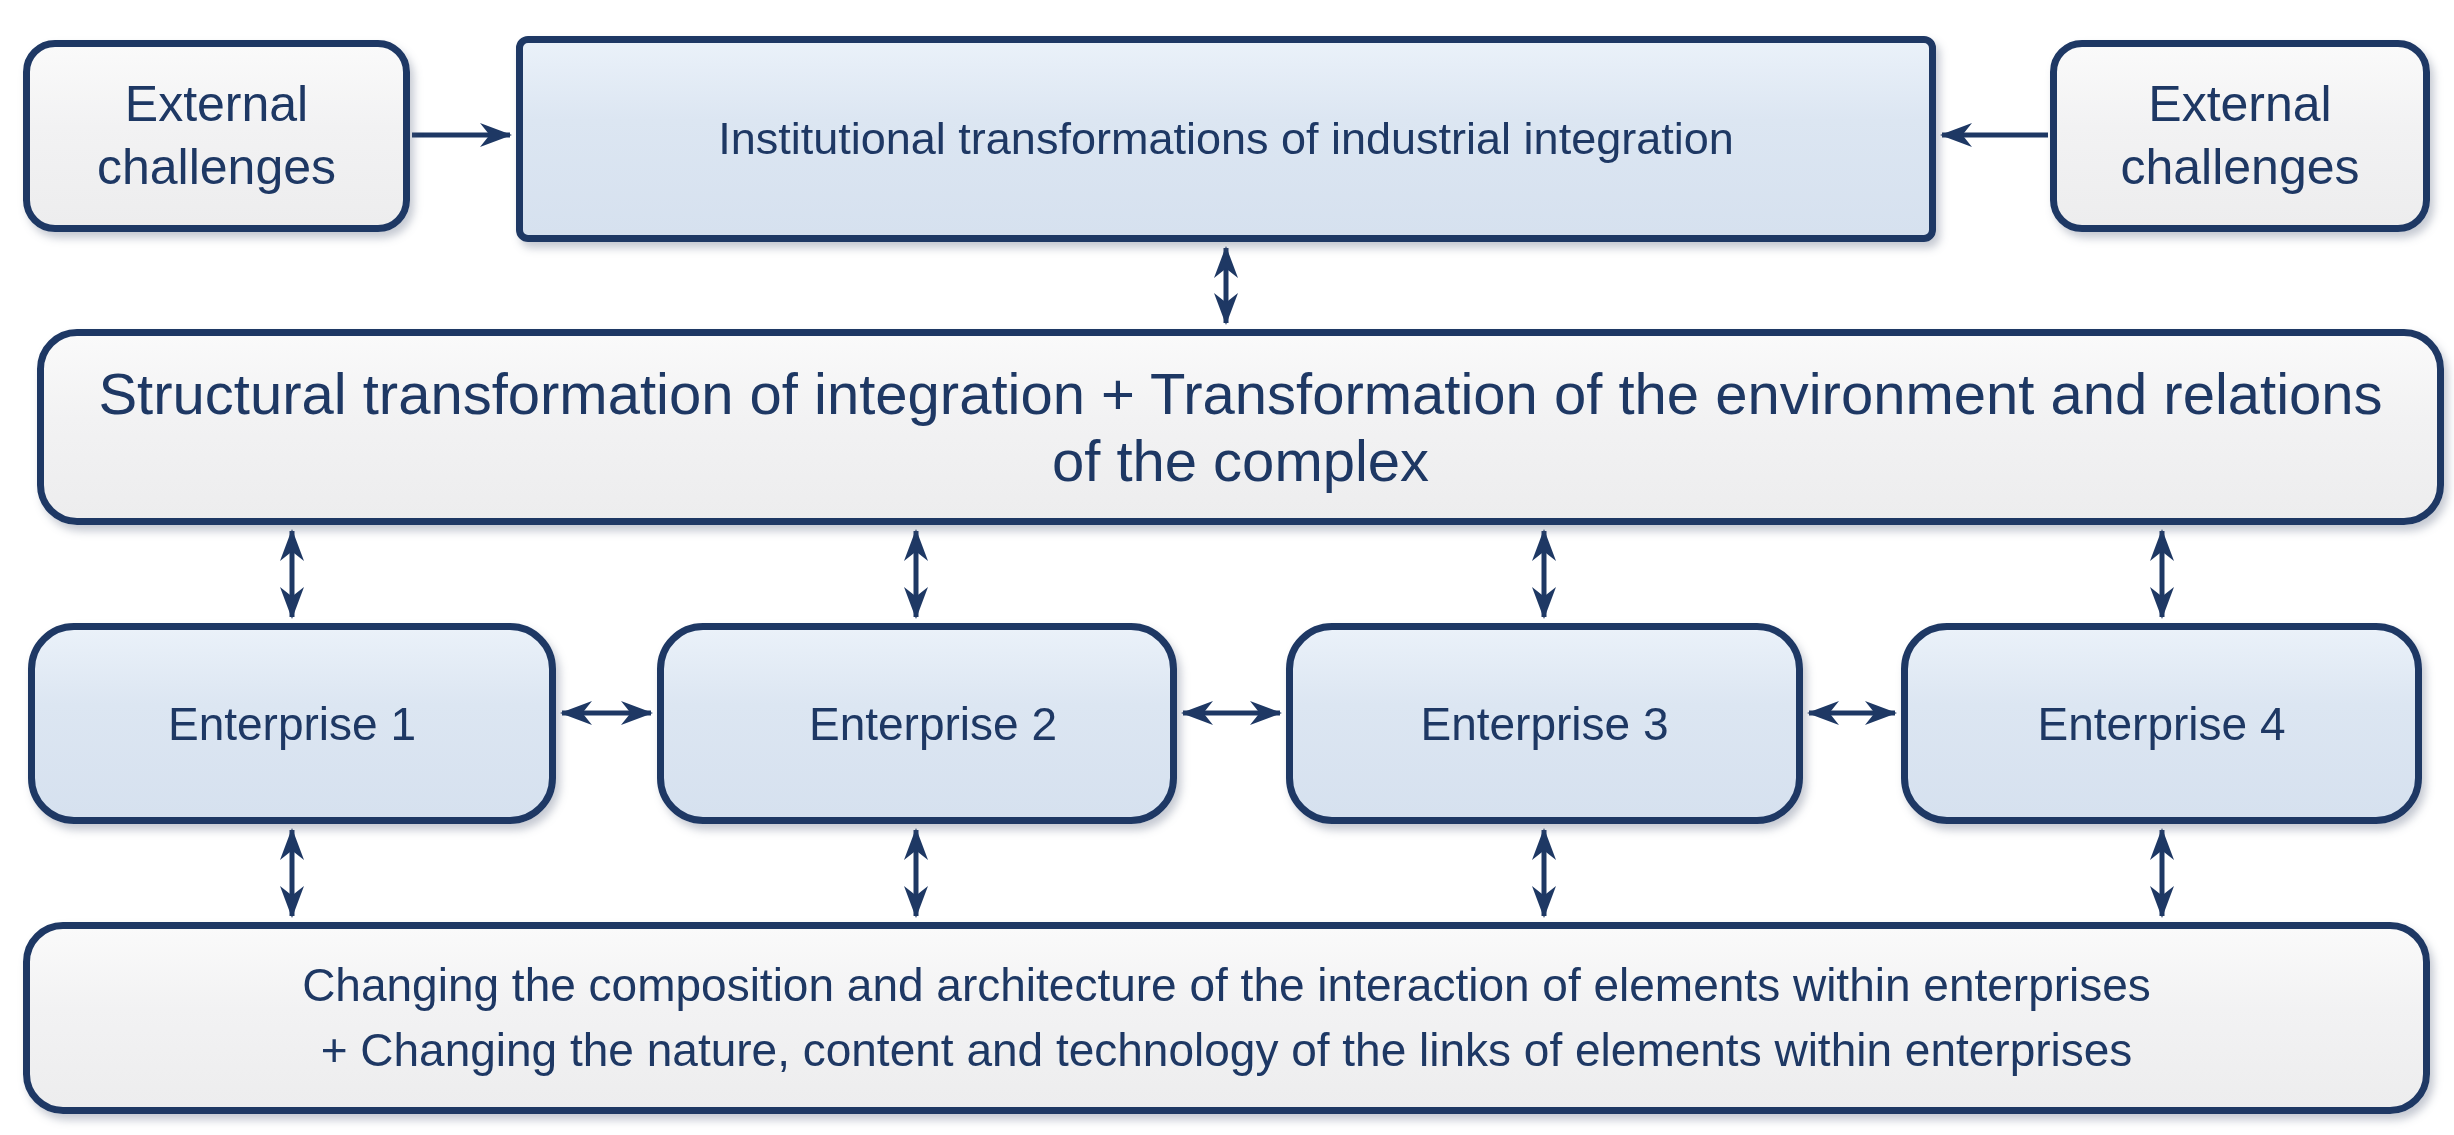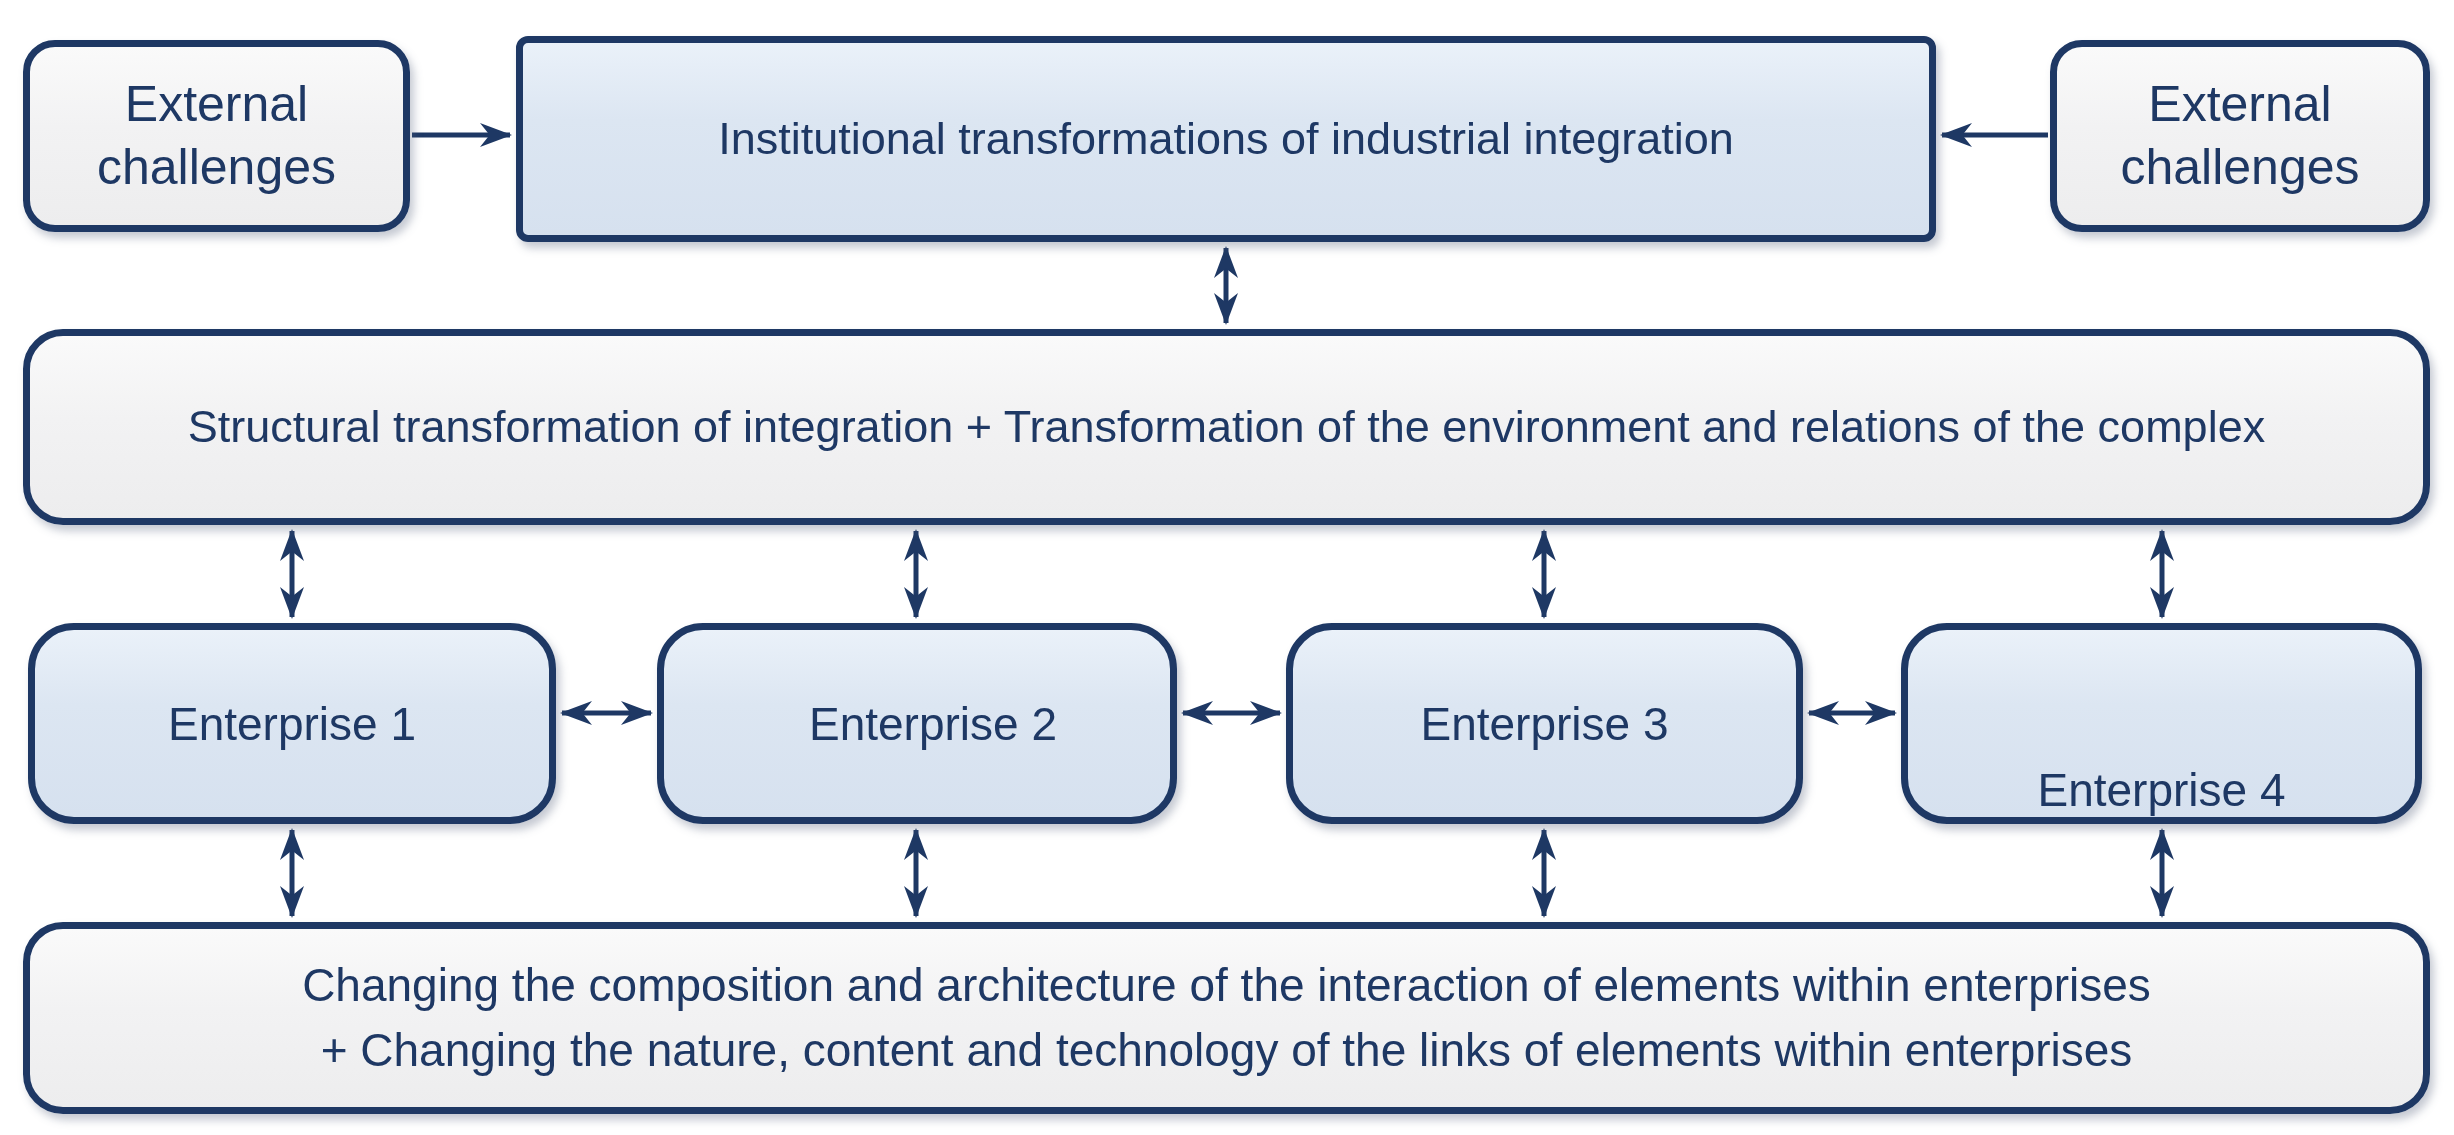--- a/index.html
+++ b/index.html
@@ -18,28 +18,28 @@
     text-align:center;
     color:#1e3864;
     box-shadow:4px 6px 9px rgba(90,100,125,0.35);
   }
   .blue{background:linear-gradient(180deg,#eaf1f9 0%,#dce6f2 40%,#d6e1ef 100%);}
   .gray{background:linear-gradient(180deg,#fafafa 0%,#f2f2f3 45%,#ededee 100%);}
 
   #box-ext-left  {left:23px;  top:40px;  width:387px;  height:192px; border-radius:32px; font-size:50px; line-height:1.26;}
   #box-ext-right {left:2050px;top:40px;  width:380px;  height:192px; border-radius:32px; font-size:50px; line-height:1.26;}
   #box-inst      {left:516px; top:36px;  width:1420px; height:206px; border-radius:12px; font-size:45px;}
-  #box-struct    {left:23px;  top:329px; width:2407px; height:196px; border-radius:40px; font-size:45px; padding:0 52px;}
+  #box-struct    {left:37px;  top:329px; width:2407px; height:196px; border-radius:40px; font-size:58px; padding:0 52px;}
   #box-change    {left:23px;  top:922px; width:2407px; height:192px; border-radius:40px; font-size:46px; line-height:1.42; padding:0 40px;}
 
   .ent{top:623px;height:201px;border-radius:46px;font-size:46px;}
   #box-ent1{left:28px;  width:528px;}
   #box-ent2{left:657px; width:520px;padding-left:32px;}
   #box-ent3{left:1286px;width:517px;}
-  #box-ent4{left:1901px;width:521px;justify-content:flex-end;}
+  #box-ent4{left:1901px;width:521px;}
 
   .shaft{stroke:#1e3864;stroke-width:5;}
 </style>
 </head>
 <body>
 
 <div id="canvas">
 
   <svg id="connectors" viewBox="0 0 2454 1135" xmlns="http://www.w3.org/2000/svg">
     <defs>

